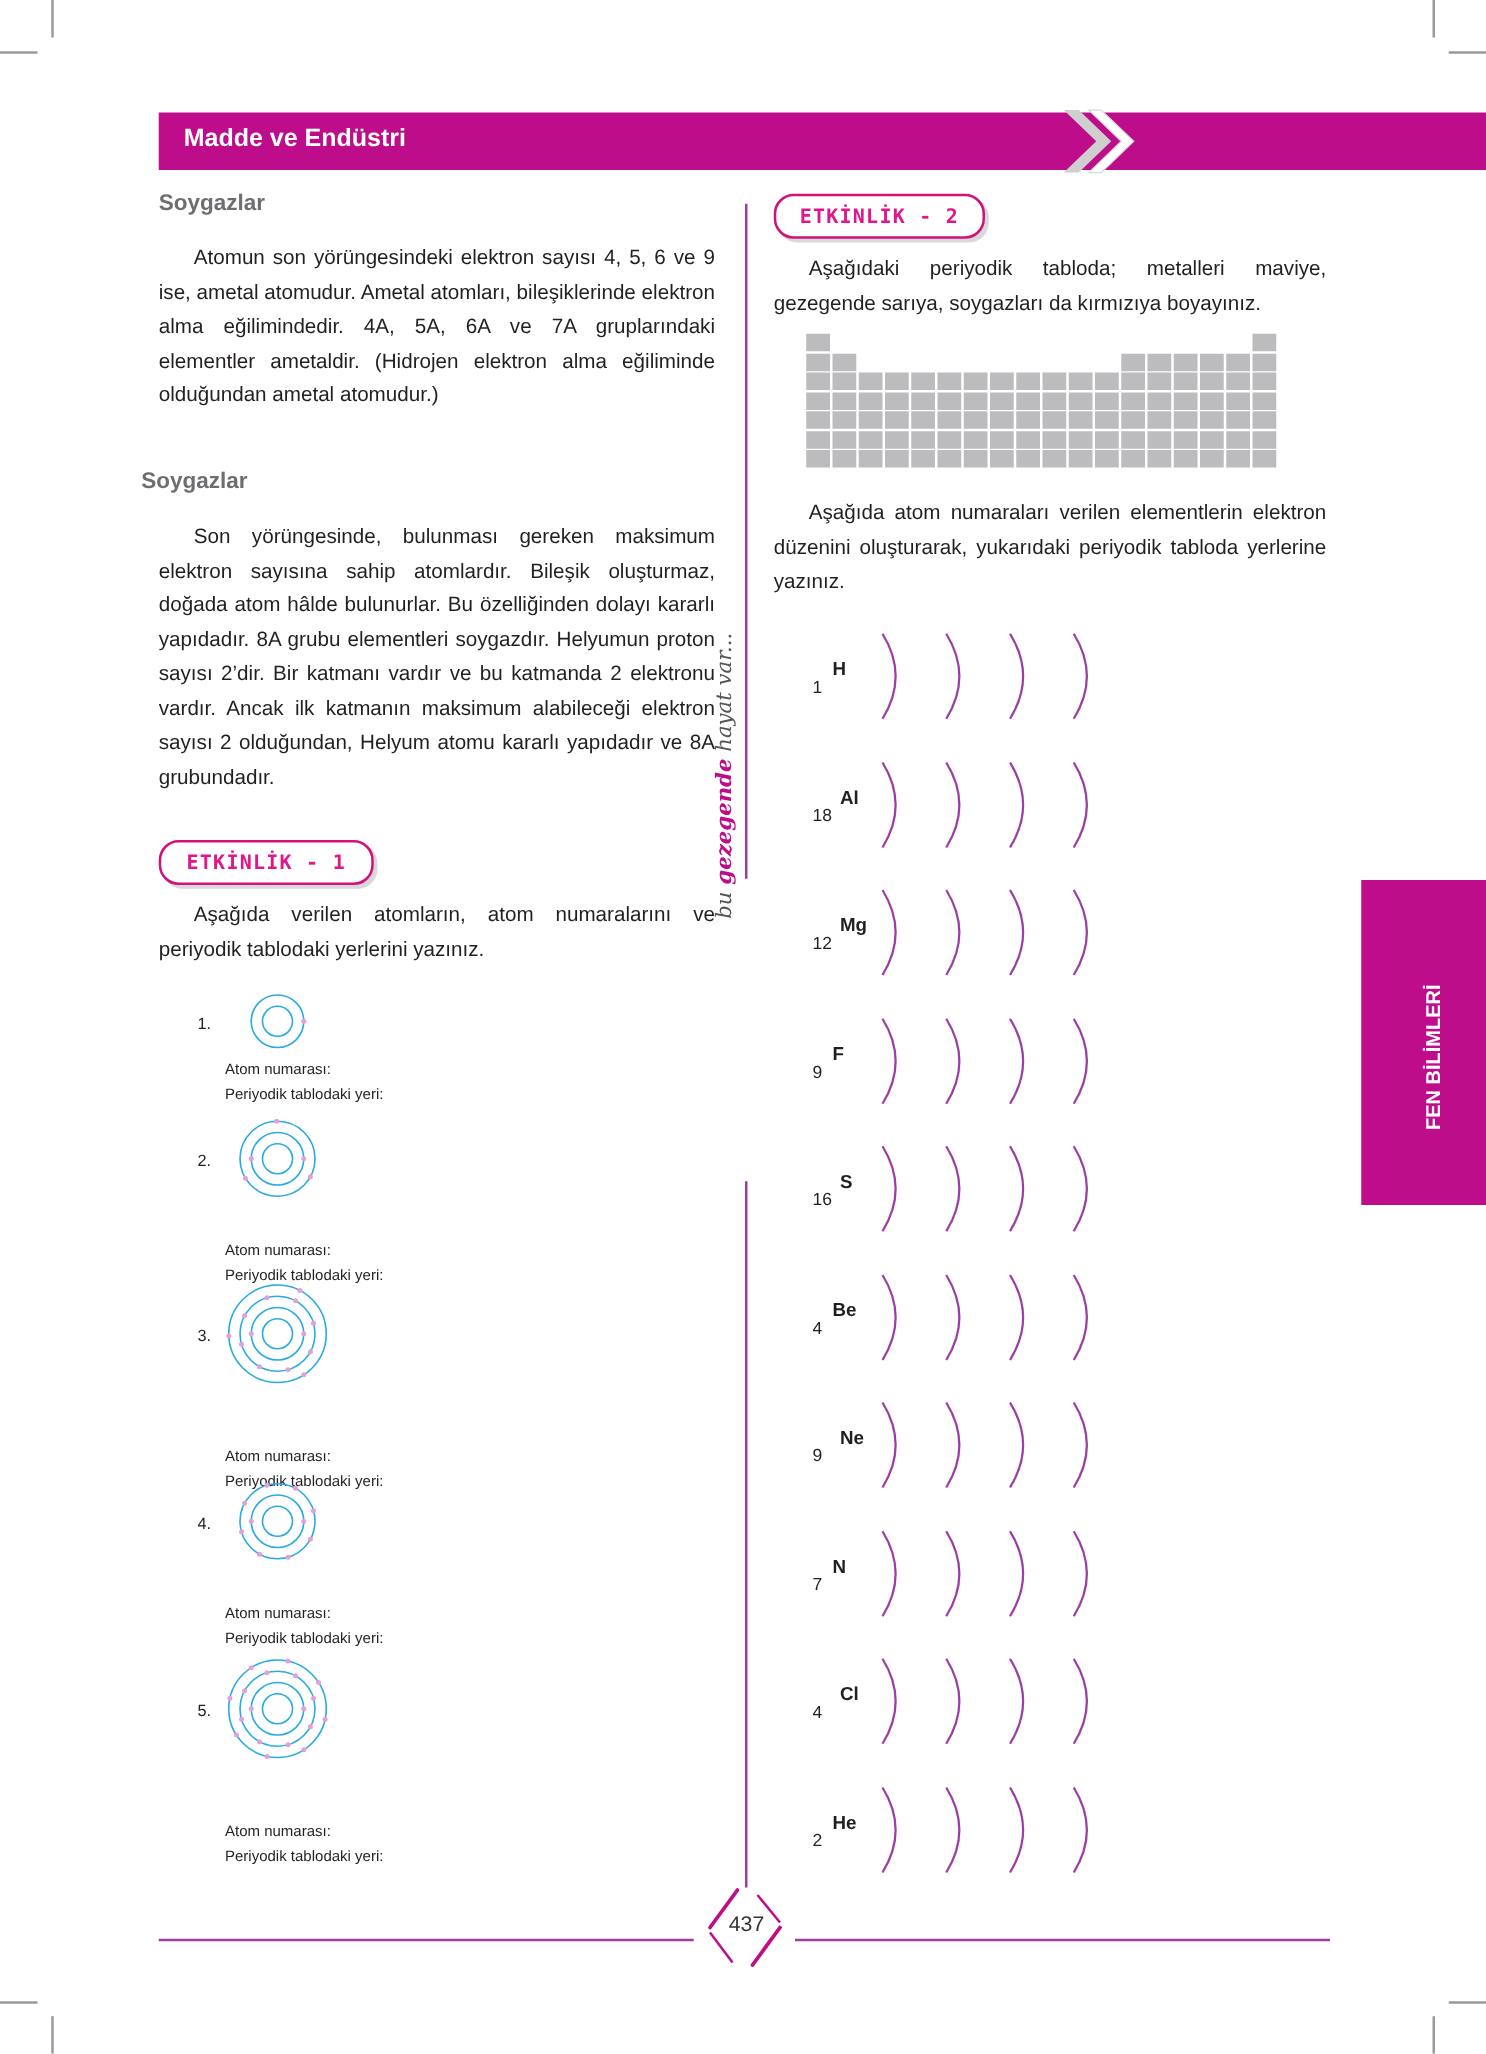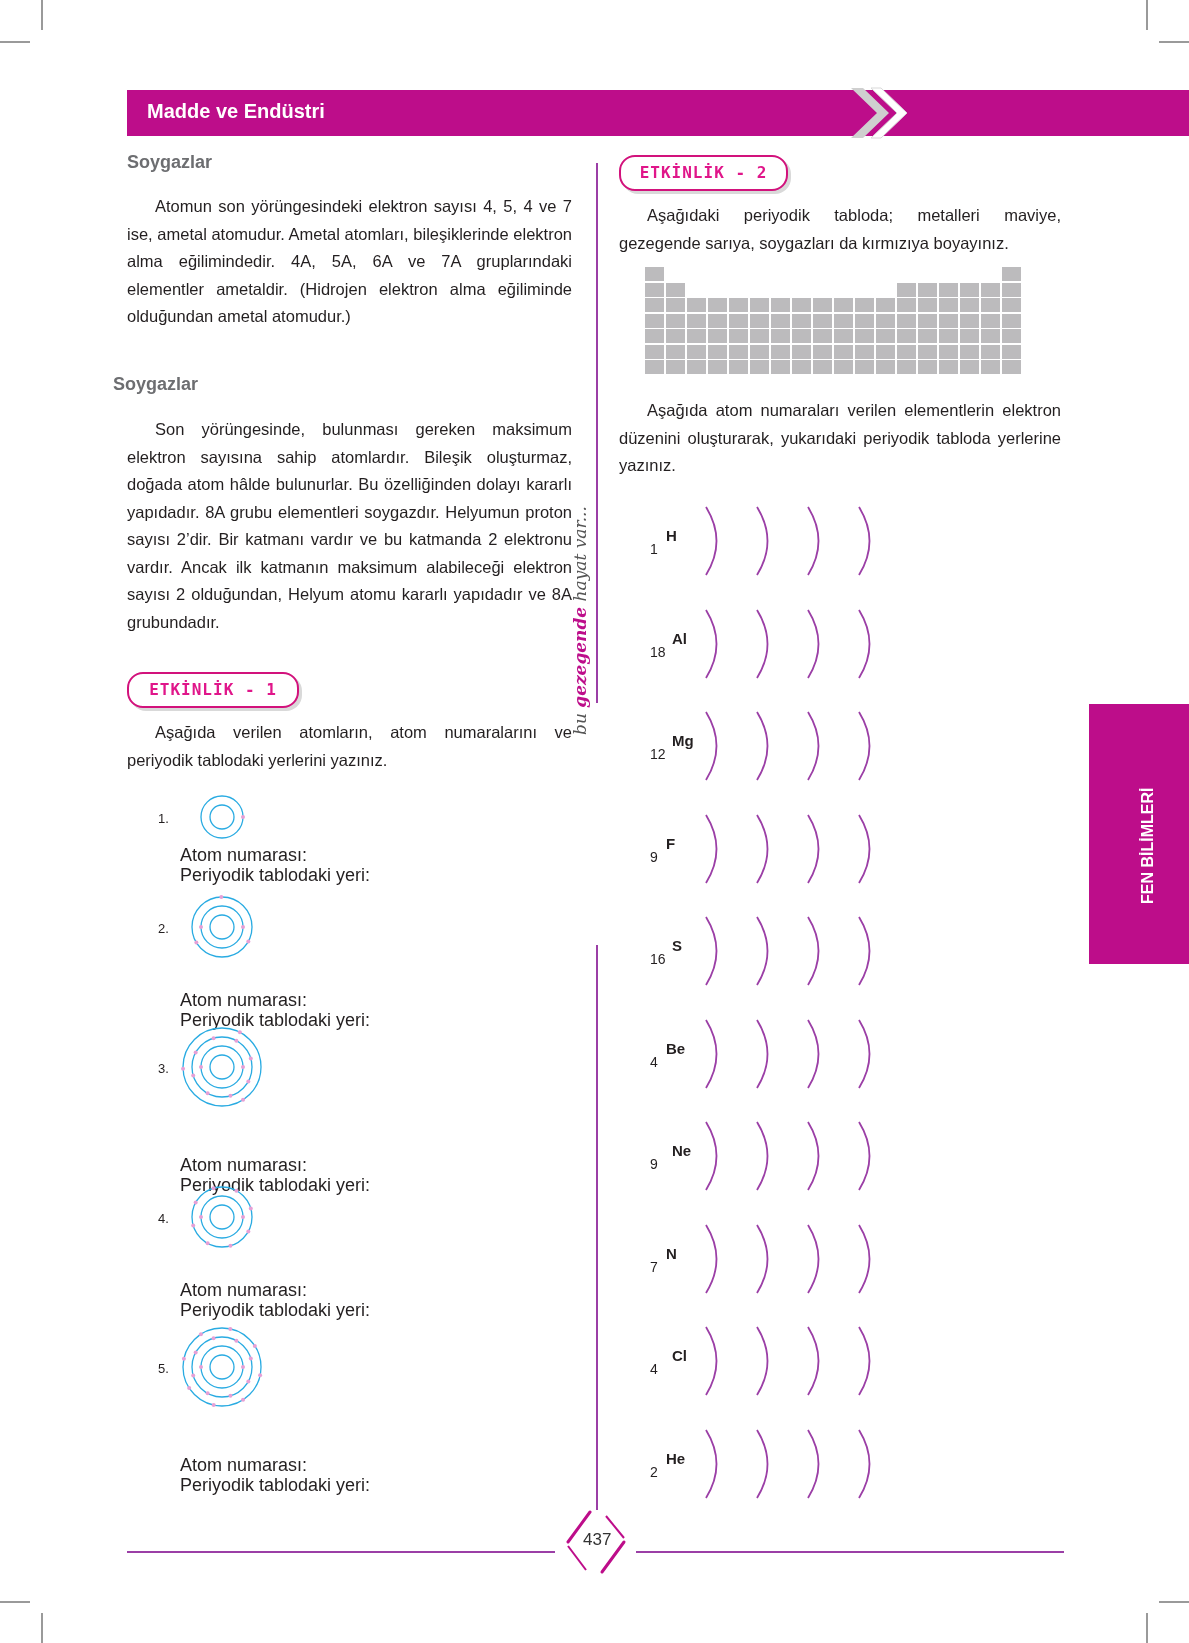--- a/index.html
+++ b/index.html
@@ -6,21 +6,21 @@
   body{width:1189px;height:1643px;position:relative;overflow:hidden;font-family:"Liberation Sans",sans-serif;color:#231f20;}
   .crop{position:absolute;background:#9a9a9a;}
   .banner{position:absolute;left:127px;top:90px;width:1090px;height:46px;background:#bd0d8a;}
   .banner-title{position:absolute;left:20px;top:10px;color:#fff;font-weight:bold;font-size:20px;}
   .banner-chev{position:absolute;left:720px;top:-4px;}
   .h2{position:absolute;font-weight:bold;font-size:18px;color:#6d6e71;}
   .para{position:absolute;font-size:16.5px;line-height:27.5px;text-align:justify;}
   .para .ind{display:inline-block;width:28px;}
   .badge{position:absolute;height:32px;border:2px solid #d2127c;border-radius:16px;background:#fff;box-shadow:3px 3px 0 #d9d9d9;color:#e0168a;font-family:"DejaVu Sans Mono",monospace;font-weight:bold;font-size:16px;line-height:32px;text-align:center;letter-spacing:1px;}
   .atom-num{position:absolute;font-size:13px;}
-  .atom-lbl{position:absolute;font-size:18px;line-height:20px;}
+  .atom-lbl{position:absolute;font-size:12px;line-height:20px;}
   .divider{position:absolute;left:596px;width:2px;background:#9b3fa6;}
   .vtext{position:absolute;left:570px;top:735px;width:190px;transform:rotate(-90deg);transform-origin:0 0;font-family:"DejaVu Serif",serif;font-style:italic;font-size:17px;color:#555;white-space:nowrap;}
   .vtext .hl{color:#bd0d8a;font-weight:bold;}
   .side-tab{position:absolute;left:1089px;top:704px;width:100px;height:260px;background:#bd0d8a;}
   .side-tab span{position:absolute;left:50px;top:200px;transform:rotate(-90deg);transform-origin:0 0;color:#fff;font-weight:bold;font-size:16px;white-space:nowrap;}
   .ptable{position:absolute;left:645px;top:267px;}
   .cell{position:absolute;width:19px;height:14px;background:#bcbbbd;}
   .elem{position:absolute;font-size:15px;}
   .elem .sub{position:absolute;left:0;top:14px;font-size:14px;}
   .elem .sym{position:absolute;left:16px;top:0;font-weight:bold;font-size:15px;}
@@ -41,21 +41,21 @@
 
 <div class="banner">
   <span class="banner-title">Madde ve Endüstri</span>
   <svg class="banner-chev" width="70" height="54" viewBox="0 0 70 54">
     <path d="M4 2 L30 27 L4 52 L16 52 L42 27 L16 2Z" fill="#cfcfcf"></path>
     <path d="M24 2 L50 27 L24 52 L34 52 L60 27 L34 2Z" fill="#ffffff" stroke="#d9d9d9"></path>
   </svg>
 </div>
 
 <div class="h2" style="left:127px;top:152px">Soygazlar</div>
-<div class="para" style="left:127px;top:193px;width:445px"><span class="ind"></span><span>Atomun son yörüngesindeki elektron sayısı 4, 5, 4 ve 7 ise, ametal atomudur. Ametal atomları, bileşiklerinde elektron alma eğilimindedir. 4A, 5A, 6A ve 7A gruplarındaki elementler ametaldir. (Hidrojen elektron alma eğiliminde olduğundan ametal atomudur.)</span></div>
+<div class="para" style="left:127px;top:193px;width:445px"><span class="ind"></span><span>Atomun son yörüngesindeki elektron sayısı 4, 5, 6 ve 9 ise, ametal atomudur. Ametal atomları, bileşiklerinde elektron alma eğilimindedir. 4A, 5A, 6A ve 7A gruplarındaki elementler ametaldir. (Hidrojen elektron alma eğiliminde olduğundan ametal atomudur.)</span></div>
 
 <div class="h2" style="left:113px;top:374px">Soygazlar</div>
 <div class="para" style="left:127px;top:416px;width:445px"><span class="ind"></span><span>Son yörüngesinde, bulunması gereken maksimum elektron sayısına sahip atomlardır. Bileşik oluşturmaz, doğada atom hâlde bulunurlar. Bu özelliğinden dolayı kararlı yapıdadır. 8A grubu elementleri soygazdır. Helyumun proton sayısı 2’dir. Bir katmanı vardır ve bu katmanda 2 elektronu vardır. Ancak ilk katmanın maksimum alabileceği elektron sayısı 2 olduğundan, Helyum atomu kararlı yapıdadır ve 8A grubundadır.</span></div>
 
 <div class="badge" style="left:127px;top:672px;width:168px">ETKİNLİK - 1</div>
 <div class="para" style="left:127px;top:719px;width:445px"><span class="ind"></span><span>Aşağıda verilen atomların, atom numaralarını ve periyodik tablodaki yerlerini yazınız.</span></div>
 
 <div id="atoms">
     <div class="atom-num" style="left: 158px; top: 811px;">1.</div>
     <svg width="52" height="52" style="position: absolute; left: 196px; top: 791px;">

